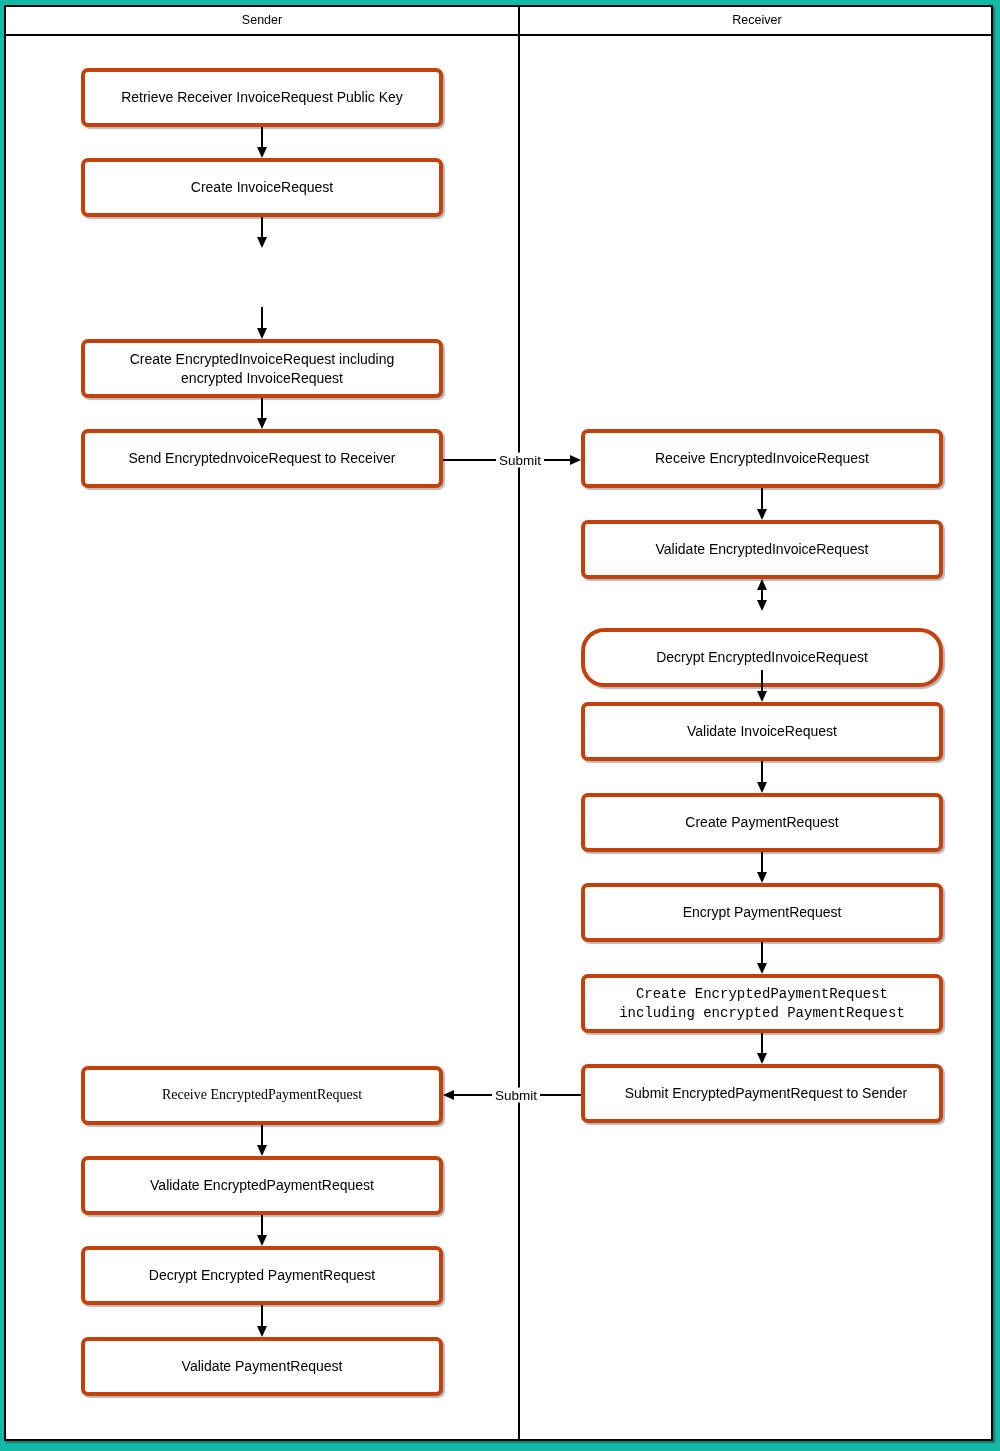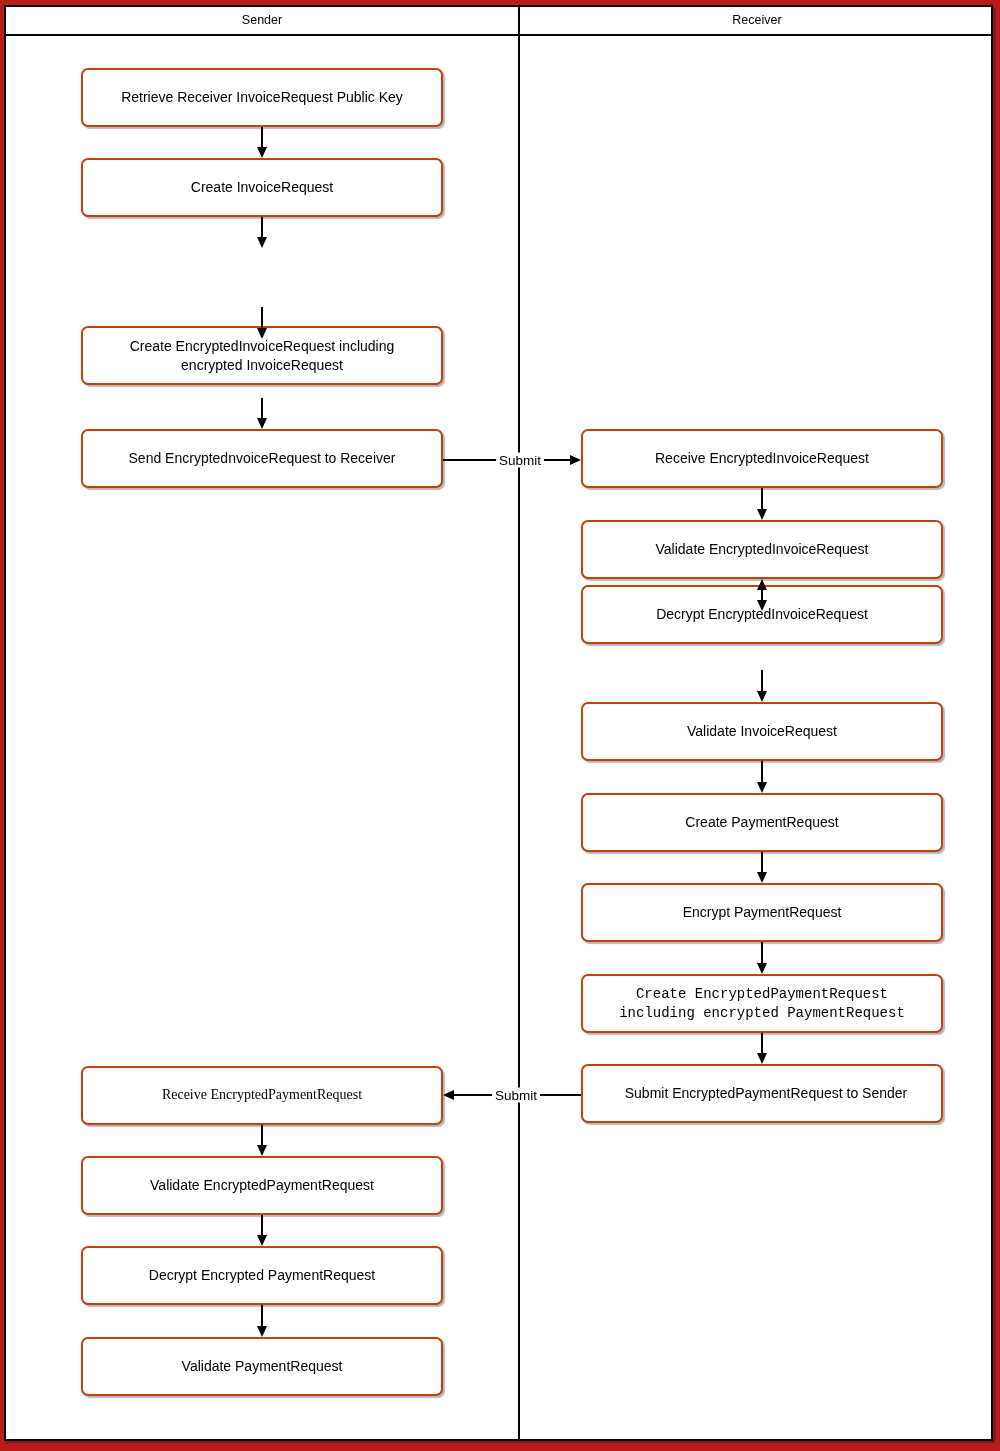--- a/index.html
+++ b/index.html
@@ -1,38 +1,38 @@
 <!DOCTYPE html>
 <html><head>
 <meta charset="utf-8">
 <style>
   html,body { margin:0; padding:0; background:#ffffff; }
   .canvas {
     position:relative; width:1000px; height:1451px;
     font-family:"Liberation Sans", sans-serif; color:#000;
-    background:#b91c1c; overflow:hidden;
+    background:#14b8a6; overflow:hidden;
   }
   .frame {
     position:absolute; left:4px; top:5px; width:989px; height:1436px;
     border:2px solid #000; box-sizing:border-box; background:#fff;
     box-shadow:2px 2px 1px rgba(0,0,0,0.28);
   }
   .header-line {
     position:absolute; left:4px; top:34px; width:989px; height:2px; background:#000;
   }
   .lane-divider {
     position:absolute; left:518px; top:5px; width:2px; height:1436px; background:#000;
   }
   .lane-title {
     position:absolute; top:20px; transform:translate(-50%,-50%);
     font-size:12.5px; white-space:nowrap;
   }
   .node {
     position:absolute; width:362px; height:59px;
-    background:#fff; border:2px solid #c2410c; border-radius:7px;
+    background:#fff; border:4px solid #c2410c; border-radius:7px;
     box-sizing:border-box; box-shadow:2px 2px 1px rgba(0,0,0,0.28);
     display:flex; align-items:center; justify-content:center;
     text-align:center; font-size:14px; line-height:1.3; padding:4px 16px;
   }
   .vline { position:absolute; width:2px; background:#000; }
   .hline { position:absolute; height:2px; background:#000; }
   .ah-down  { position:absolute; width:0; height:0; border-left:5px solid transparent; border-right:5px solid transparent; border-top:11px solid #000; }
   .ah-up    { position:absolute; width:0; height:0; border-left:5px solid transparent; border-right:5px solid transparent; border-bottom:11px solid #000; }
   .ah-right { position:absolute; width:0; height:0; border-top:5px solid transparent; border-bottom:5px solid transparent; border-left:11px solid #000; }
   .ah-left  { position:absolute; width:0; height:0; border-top:5px solid transparent; border-bottom:5px solid transparent; border-right:11px solid #000; }
@@ -51,21 +51,21 @@
   <div class="header-line"></div>
   <div class="lane-title" style="left:262px;">Sender</div>
   <div class="lane-title" style="left:757px;">Receiver</div>
 
   <div class="node" style="left:81px;top:68px;">
       <span>Retrieve Receiver InvoiceRequest Public Key</span>
     </div>
   <div class="node" style="left:81px;top:158px;">
       <span>Create InvoiceRequest</span>
     </div>
-  <div class="node" style="left:81px;top:326px;">
+  <div class="node" style="left:81px;top:339px;">
       <span>Create EncryptedInvoiceRequest including encrypted InvoiceRequest</span>
     </div>
   <div class="node" style="left:81px;top:429px;">
       <span>Send EncryptednvoiceRequest to Receiver</span>
     </div>
   <div class="node" style="left:81px;top:1066px;font-family:Liberation Serif, serif;">
       <span>Receive EncryptedPaymentRequest</span>
     </div>
   <div class="node" style="left:81px;top:1156px;">
       <span>Validate EncryptedPaymentRequest</span>
@@ -76,21 +76,21 @@
   <div class="node" style="left:81px;top:1337px;">
       <span>Validate PaymentRequest</span>
     </div>
 
   <div class="node" style="left:581px;top:429px;">
       <span>Receive EncryptedInvoiceRequest</span>
     </div>
   <div class="node" style="left:581px;top:520px;">
       <span>Validate EncryptedInvoiceRequest</span>
     </div>
-  <div class="node" style="left:581px;top:585px;">
+  <div class="node" style="left:581px;top:628px;border-radius:23px;">
       <span>Decrypt EncryptedInvoiceRequest</span>
     </div>
   <div class="node" style="left:581px;top:702px;">
       <span>Validate InvoiceRequest</span>
     </div>
   <div class="node" style="left:581px;top:793px;">
       <span>Create PaymentRequest</span>
     </div>
   <div class="node" style="left:581px;top:883px;">
       <span>Encrypt PaymentRequest</span>

